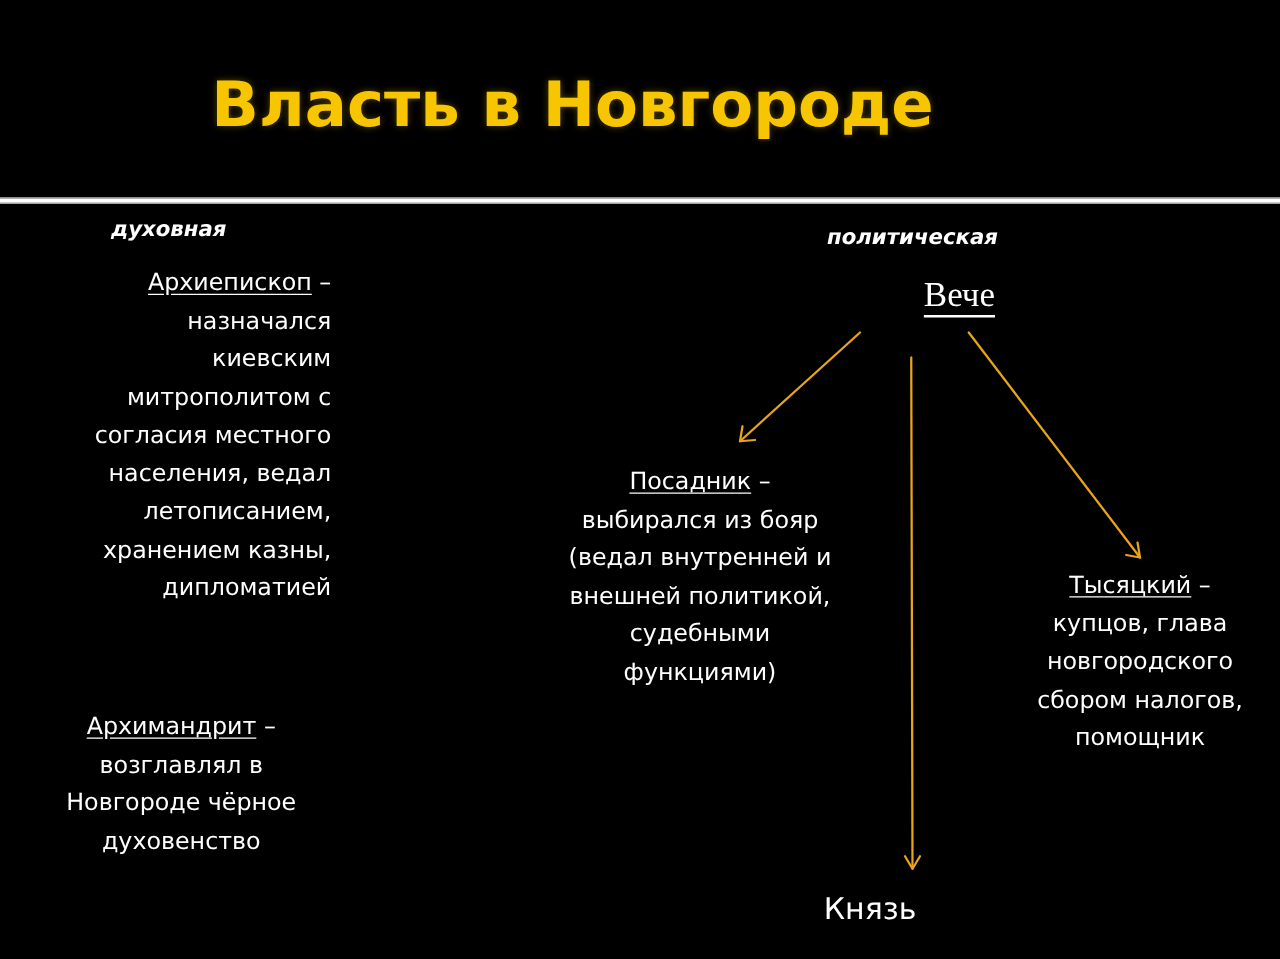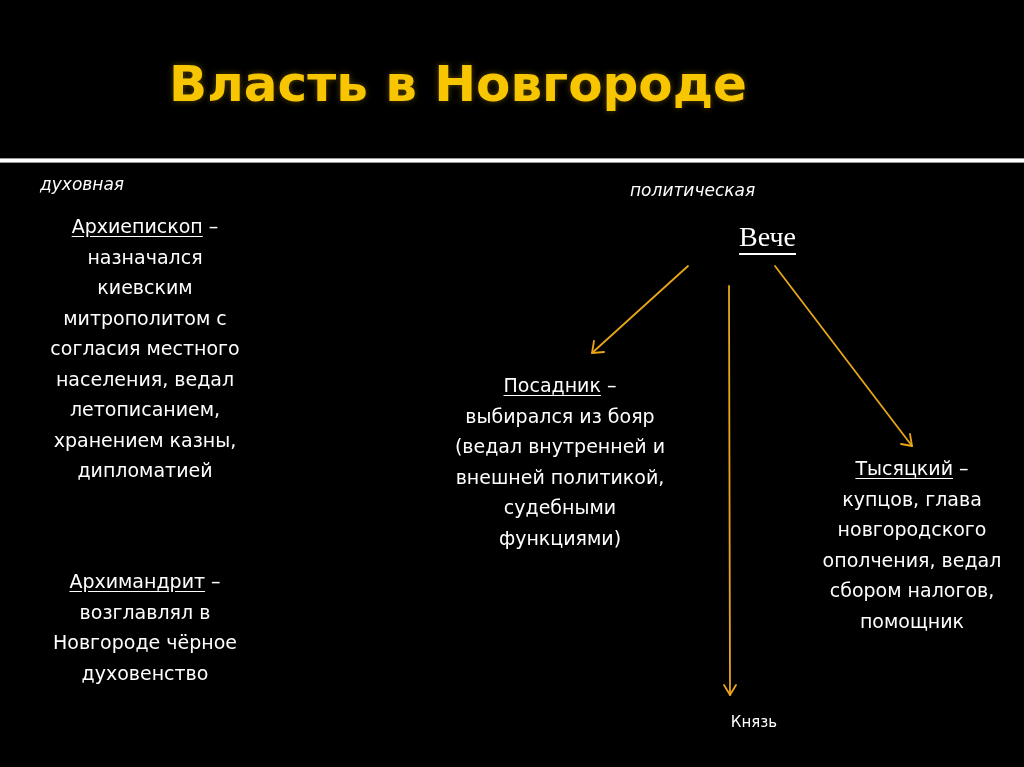--- a/index.html
+++ b/index.html
@@ -36,24 +36,24 @@
       height: 5px;
       background: #ffffff;
       border-top: 1px solid #9a9a9a;
       border-bottom: 1px solid #9a9a9a;
       box-sizing: border-box;
     }
     .heading {
       position: absolute;
       font-family: "DejaVu Sans", sans-serif;
       font-style: italic;
-      font-weight: normal;
+      font-weight: bold;
       font-size: 17px;
       color: #ffffff;
-      text-align: left;
+      text-align: center;
     }
     .block {
       position: absolute;
       text-align: center;
       font-family: "DejaVu Sans", sans-serif;
       font-size: 19px;
       line-height: 30.5px;
       color: #ffffff;
     }
     .term {
@@ -68,46 +68,46 @@
       text-align: right;
       font-family: Liberation Serif, serif;
       font-size: 28px;
       color: #ffffff;
       text-decoration: underline;
       text-underline-offset: 7px;
       text-decoration-thickness: 2px;
     }
     .knyaz {
       position: absolute;
-      left: 684px;
+      left: 659px;
       top: 713px;
       width: 140px;
-      text-align: center;
+      text-align: left;
       font-family: "DejaVu Sans", sans-serif;
-      font-size: 15px;
+      font-size: 24px;
       color: #ffffff;
     }
     svg.arrows {
       position: absolute;
       left: 0;
       top: 0;
       width: 1024px;
       height: 767px;
       pointer-events: none;
     }
   </style>
 </head>
 <body>
 
 <div class="title">Власть в Новгороде</div>
 <div class="divider"></div>
 
 <div class="heading" style="left: 40px; top: 174px; width: 190px;">духовная</div>
 
-<div class="block" style="left: 25px; top: 211px; width: 240px;">
+<div class="block" style="left: 25px; top: 211px; width: 240px; text-align: right;">
   <div><span class="term">Архиепископ</span><span> –</span></div>
   <div>назначался</div>
   <div>киевским</div>
   <div>митрополитом с</div>
   <div>согласия местного</div>
   <div>населения, ведал</div>
   <div>летописанием,</div>
   <div>хранением казны,</div>
   <div>дипломатией</div>
 </div>
@@ -129,21 +129,20 @@
   <div>(ведал внутренней и</div>
   <div>внешней политикой,</div>
   <div>судебными</div>
   <div>функциями)</div>
 </div>
 
 <div class="block" style="left: 800px; top: 453px; width: 224px;">
   <div><span class="term">Тысяцкий</span><span> –</span></div>
   <div>купцов, глава</div>
   <div>новгородского</div>
-  <div>ополчения, ведал</div>
   <div>сбором налогов,</div>
   <div>помощник</div>
 </div>
 
 <div class="knyaz">Князь</div>
 
 <svg class="arrows" viewBox="0 0 1024 767" xmlns="http://www.w3.org/2000/svg">
   <g stroke="#e8a51a" stroke-width="1.8" fill="none" stroke-linecap="round" stroke-linejoin="round">
     <g>
       <line x1="688" y1="266" x2="592" y2="353"></line>

